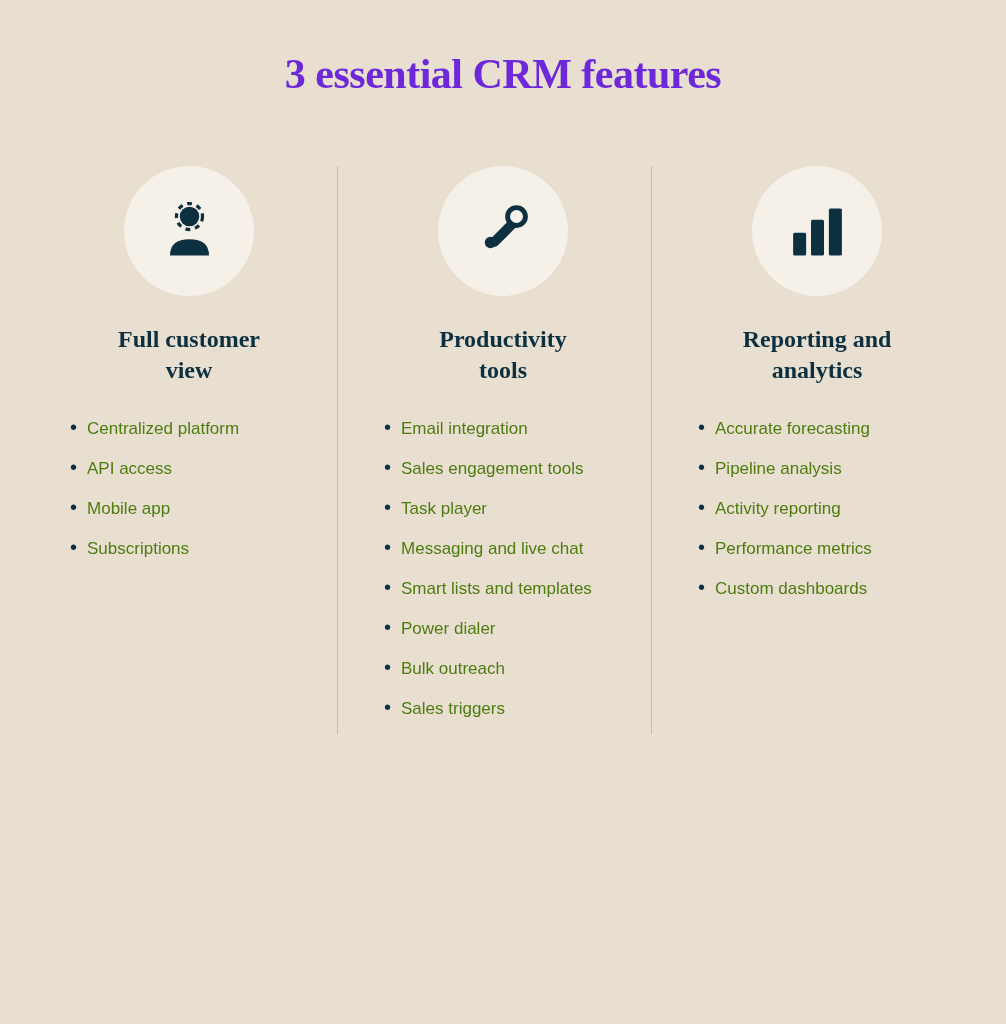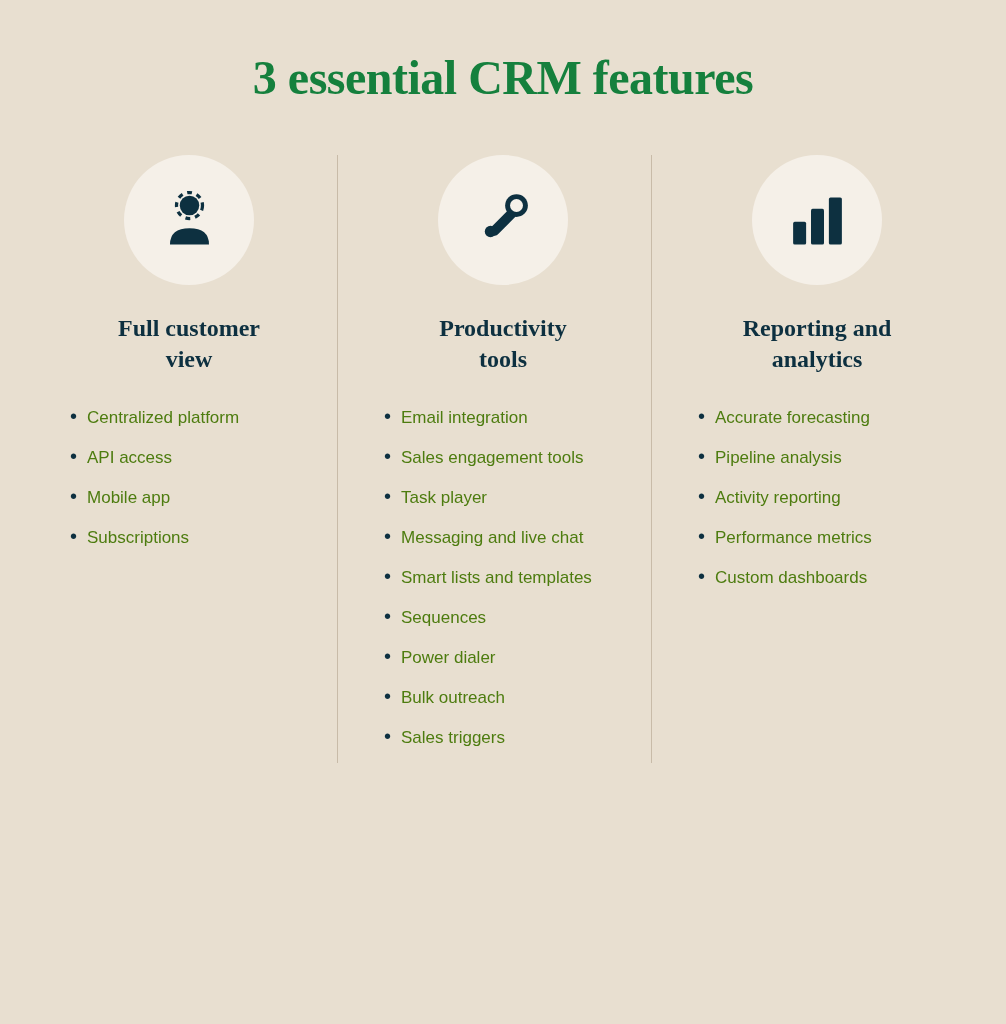--- a/index.html
+++ b/index.html
@@ -19,25 +19,25 @@
       width: 1006px;
       min-height: 1024px;
       padding: 50px 40px 60px 40px;
       display: flex;
       flex-direction: column;
       align-items: center;
     }
 
     .main-title {
       font-family: 'Georgia', 'Times New Roman', serif;
-      font-size: 48px;
+      font-size: 42px;
       font-weight: 900;
-      color: #15803d;
+      color: #6d28d9;
       text-align: center;
-      margin-bottom: 50px;
+      margin-bottom: 68px;
       letter-spacing: -0.5px;
     }
 
     .columns-wrapper {
       display: flex;
       flex-direction: row;
       width: 100%;
       max-width: 940px;
       gap: 16px;
     }
@@ -179,23 +179,20 @@
         <li>
             <span>Task player</span>
           </li>
         <li>
             <span>Messaging and live chat</span>
           </li>
         <li>
             <span>Smart lists and templates</span>
           </li>
         <li>
-            <span>Sequences</span>
-          </li>
-        <li>
             <span>Power dialer</span>
           </li>
         <li>
             <span>Bulk outreach</span>
           </li>
         <li>
             <span>Sales triggers</span>
           </li>
       </ul>
     </div>

